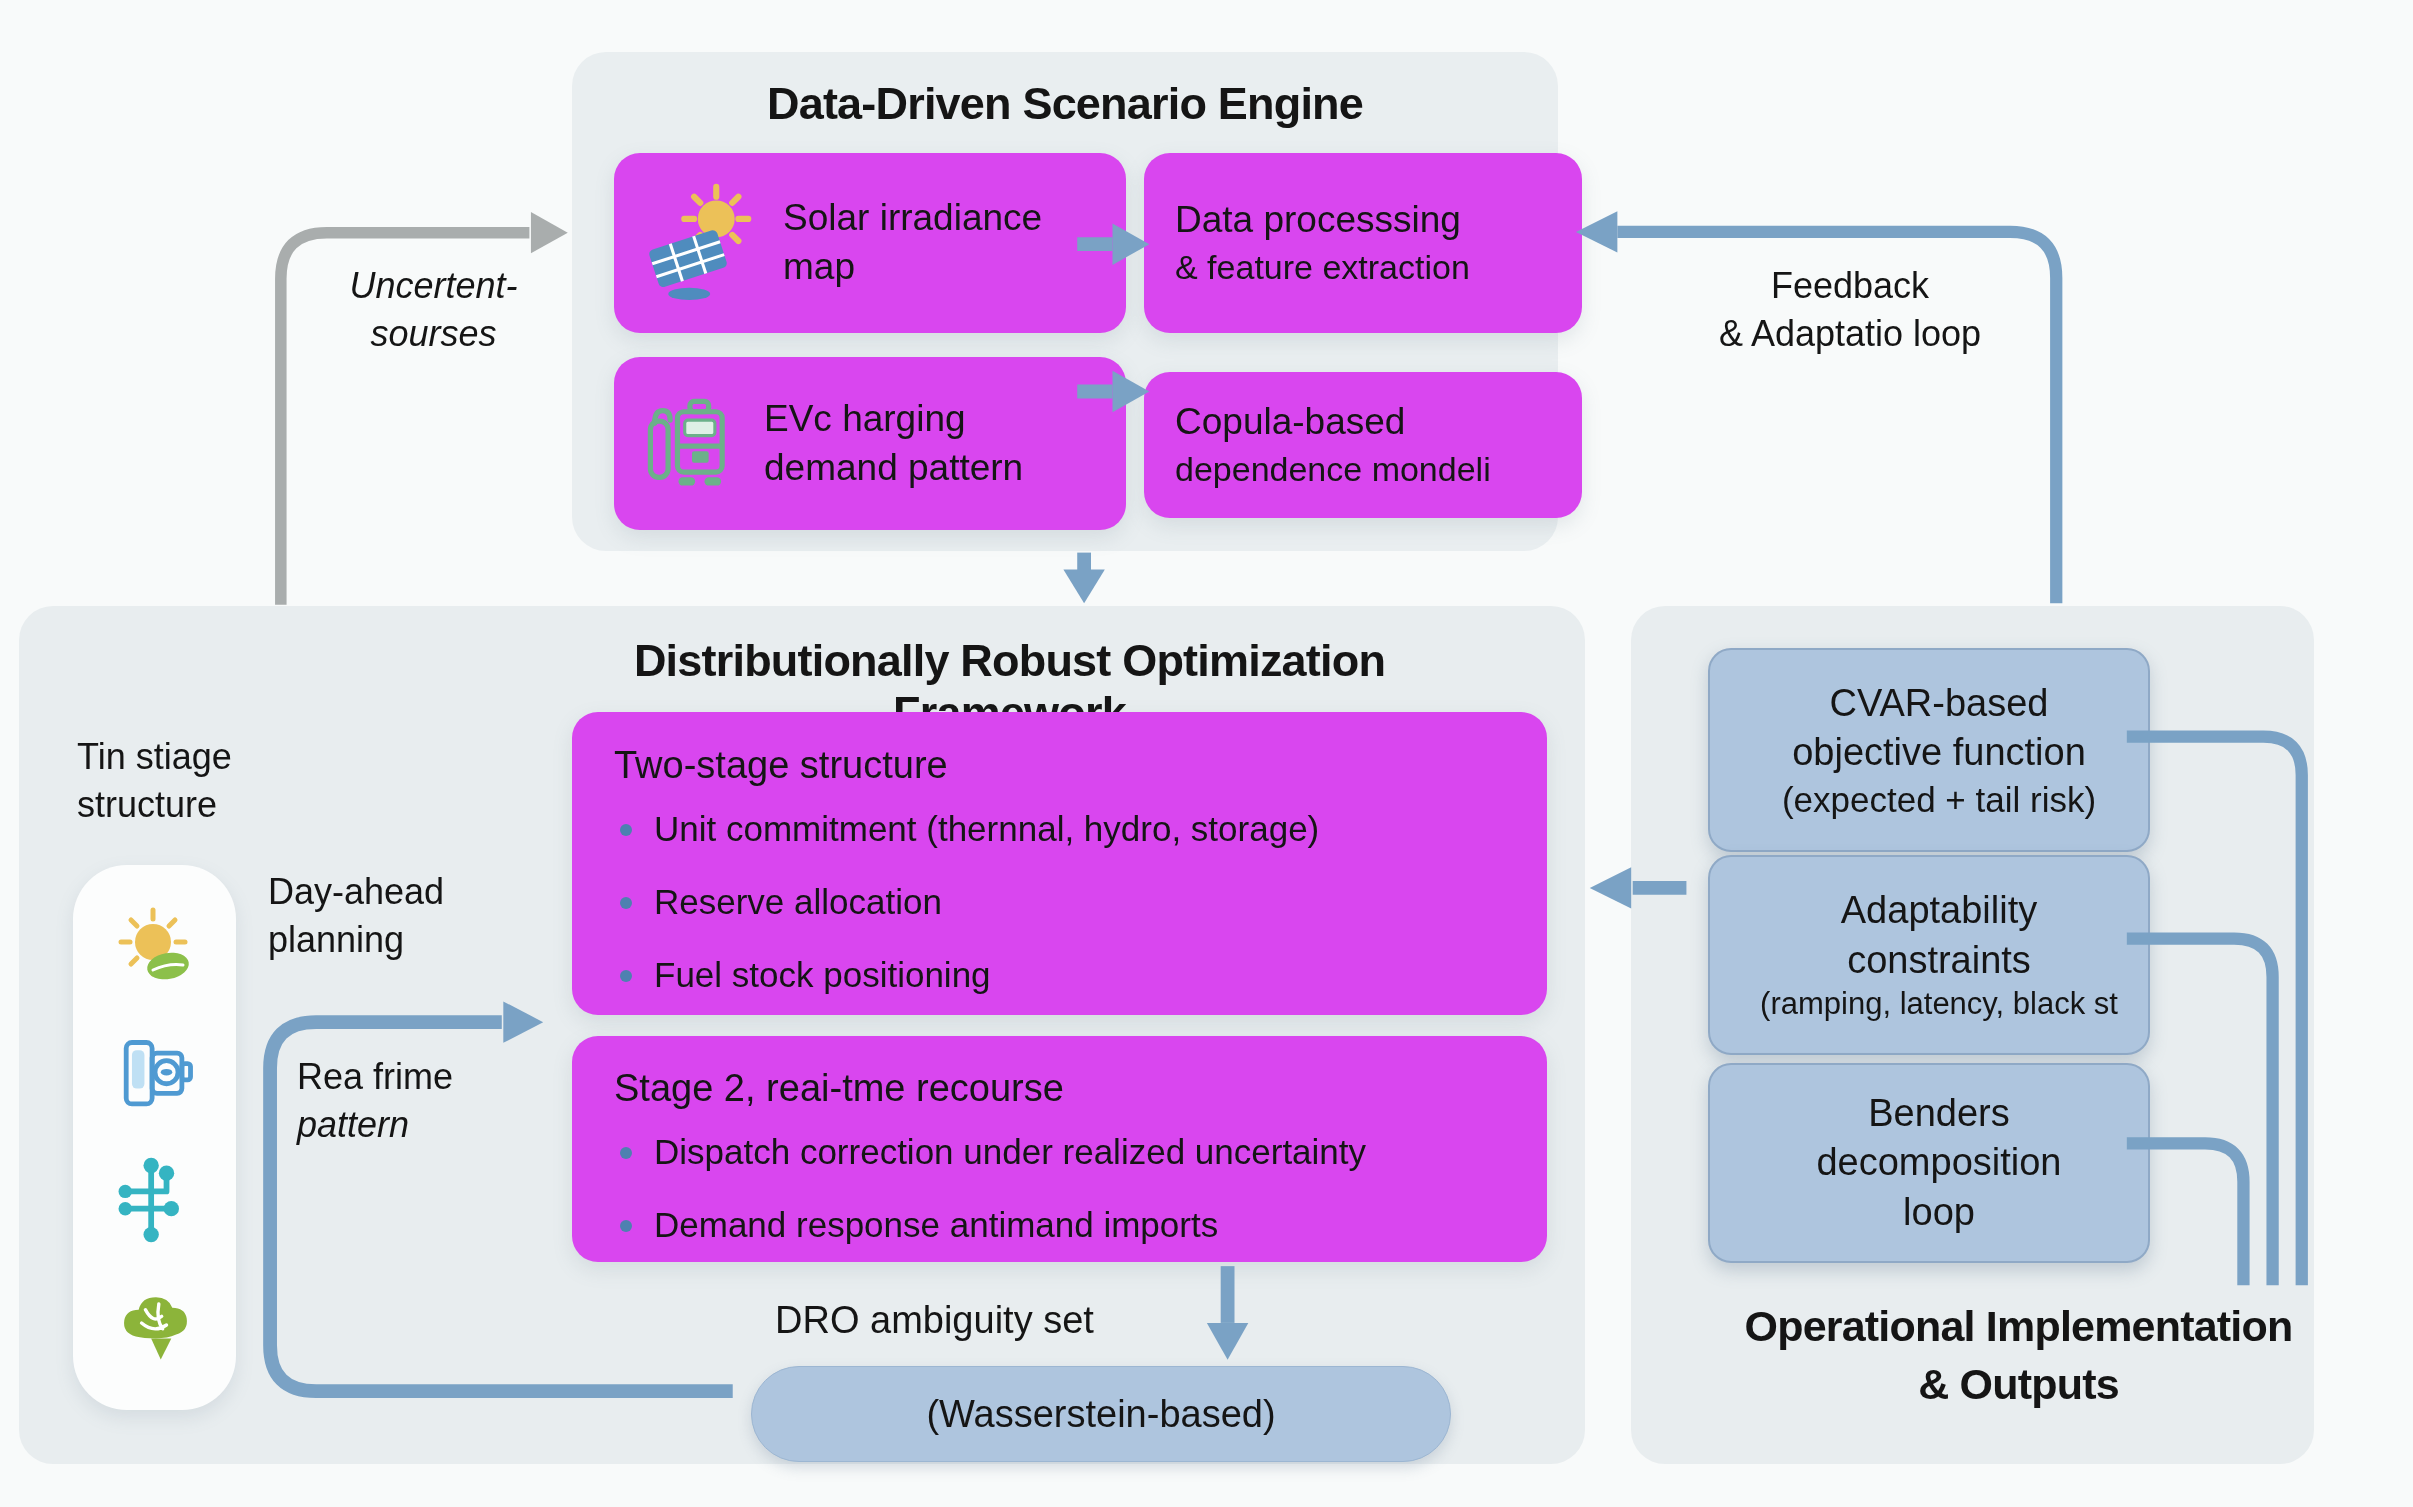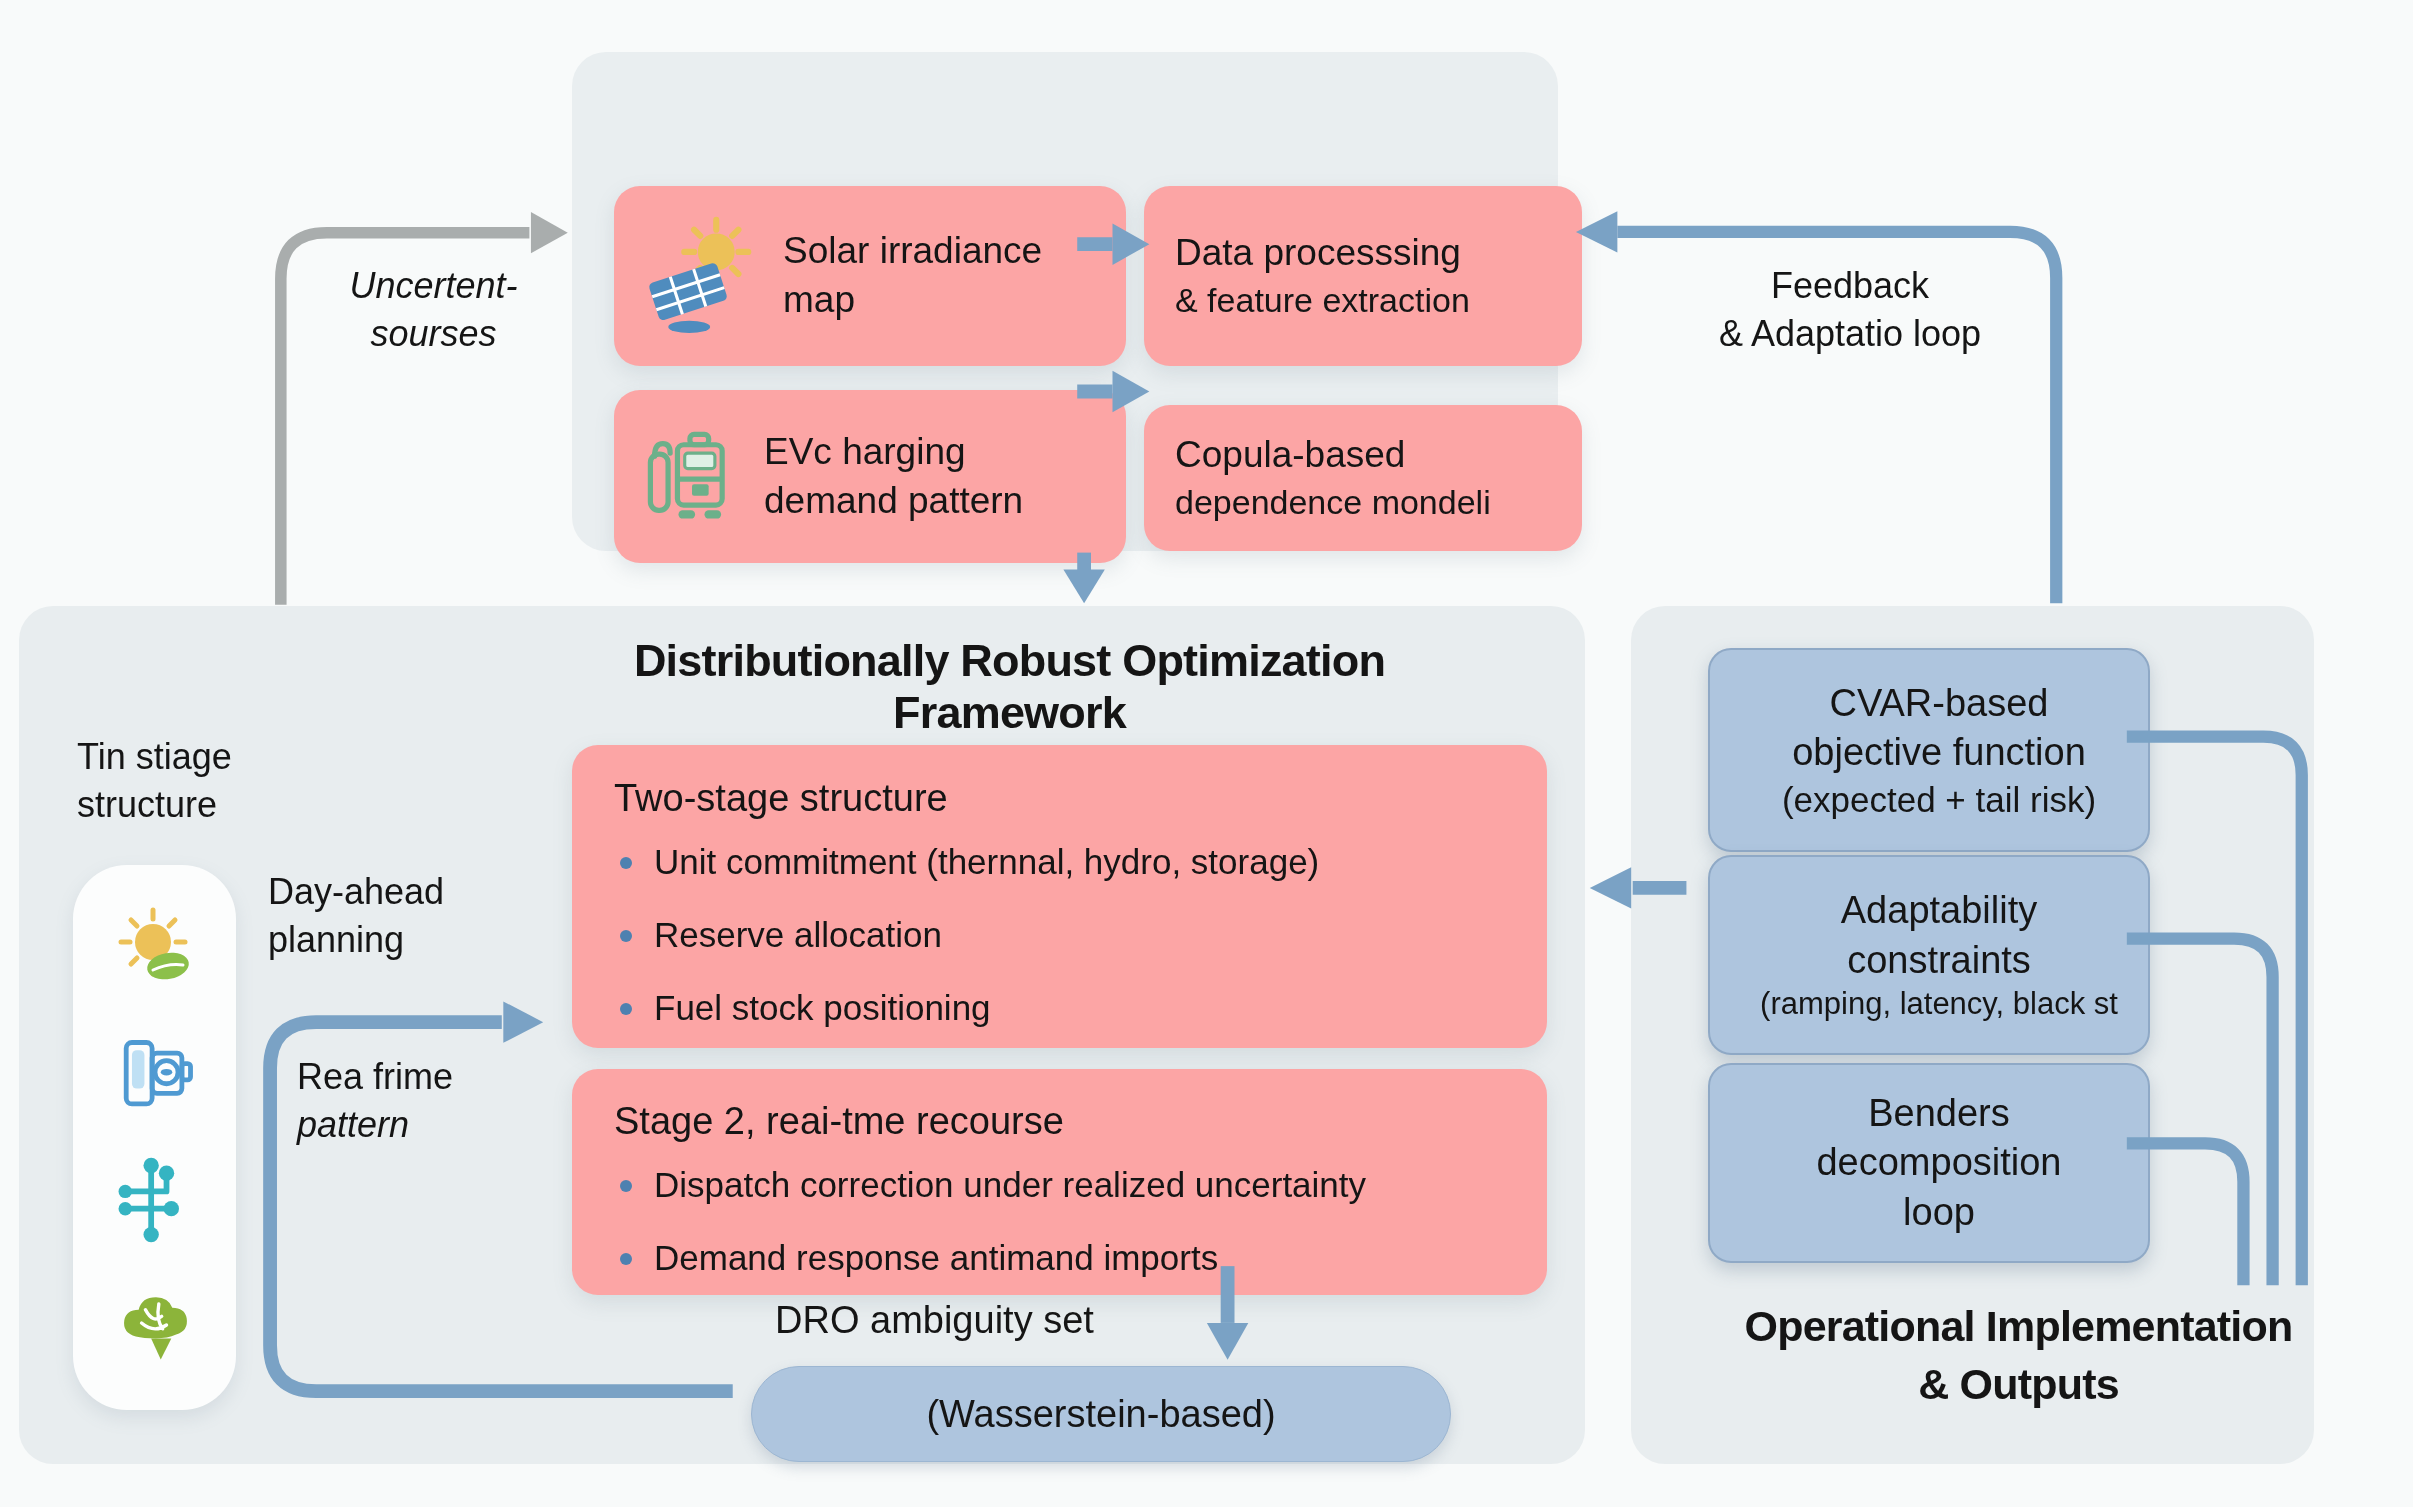--- a/index.html
+++ b/index.html
@@ -1,20 +1,20 @@
 <!DOCTYPE html>
 <html style="font-size:12.3px"><head>
 <meta charset="utf-8">
 <style>
   html,body{margin:0;padding:0;background:#ffffff;}
   body{width:2413px;height:1508px;font-family:"Liberation Sans","DejaVu Sans",sans-serif;color:#151515;}
   .canvas{position:relative;width:2413px;height:1508px;background:#f8fafa;overflow:hidden;}
   .panel{position:absolute;background:#e9eef0;border-radius:34px;}
   .panel-title{position:absolute;font-weight:700;font-size:45px;letter-spacing:-0.8px;text-align:center;}
-  .card{position:absolute;background:#fca5a5;border-radius:26px;box-shadow:0 7.7px 20px rgba(110,130,145,.16);margin-top:33px;}
+  .card{position:absolute;background:#d946ef;border-radius:26px;box-shadow:0 7.7px 20px rgba(110,130,145,.16);}
   .hcard{display:flex;align-items:center;gap:20px;padding:0 26px;}
   .card-text{font-size:37px;line-height:1.32;}
   .bluebox{position:absolute;background:#aec5de;border:2.3px solid #8fa9c6;border-radius:23px;
            box-shadow:0 7.7px 17px rgba(90,115,140,.28);display:flex;flex-direction:column;
            align-items:center;justify-content:center;text-align:center;font-size:38px;line-height:1.3;padding-left:20px;}
   .bluebox .small{font-size:31px;line-height:1.25;}
   .label{position:absolute;font-size:36px;line-height:1.32;}
   .ital{font-style:italic;}
   .center{text-align:center;}
   ul.bullets{list-style:none;margin:20px 0 0 0;padding:0;font-size:35px;}
@@ -29,20 +29,21 @@
   .ops-title{position:absolute;font-weight:700;font-size:43px;line-height:1.35;text-align:center;letter-spacing:-0.8px;}
   svg.overlay{position:absolute;left:0;top:0;pointer-events:none;}
   .icon{flex:0 0 auto;}
 </style>
 </head>
 <body>
 
 <div class="canvas">
 
   <section class="panel" style="left:572px;top:52px;width:986px;height:499px;">
+    <h1 class="panel-title" style="left:0;right:0;top:26px;margin:0;">Data-Driven Scenario Engine</h1>
 
     <div class="card hcard" style="left:42px;top:101px;width:460px;height:180px;">
       <svg class="icon" width="123" height="123" viewBox="0 0 100 100">
         <g stroke="#ecc158" stroke-width="5" stroke-linecap="round">
           <line x1="62" y1="4" x2="62" y2="12"></line>
             <line x1="62" y1="48" x2="62" y2="56"></line>
           <line x1="36" y1="30" x2="44" y2="30"></line>
             <line x1="80" y1="30" x2="88" y2="30"></line>
           <line x1="44" y1="12" x2="49" y2="17"></line>
             <line x1="75" y1="43" x2="80" y2="48"></line>

